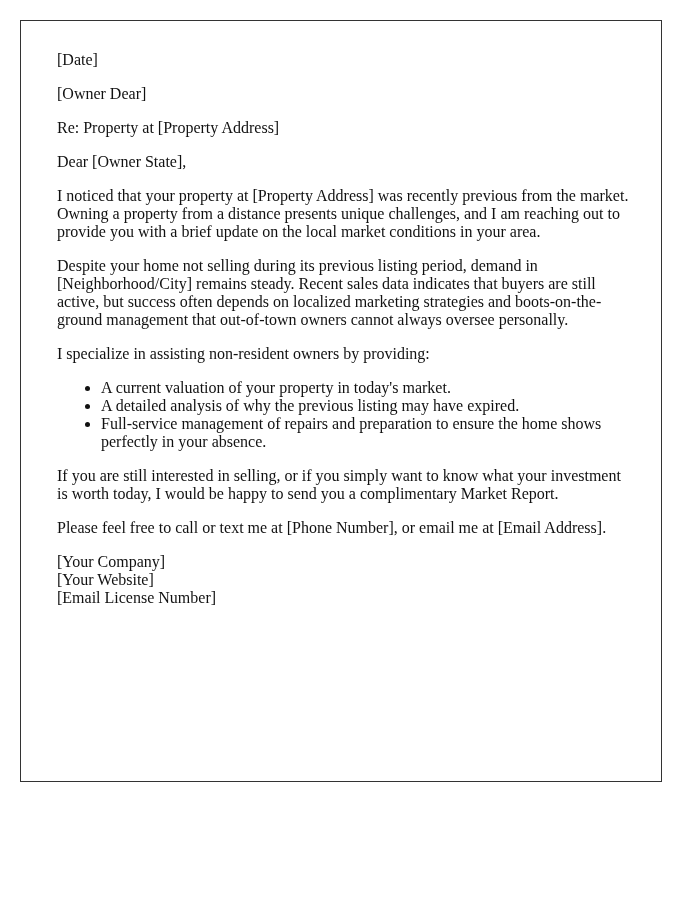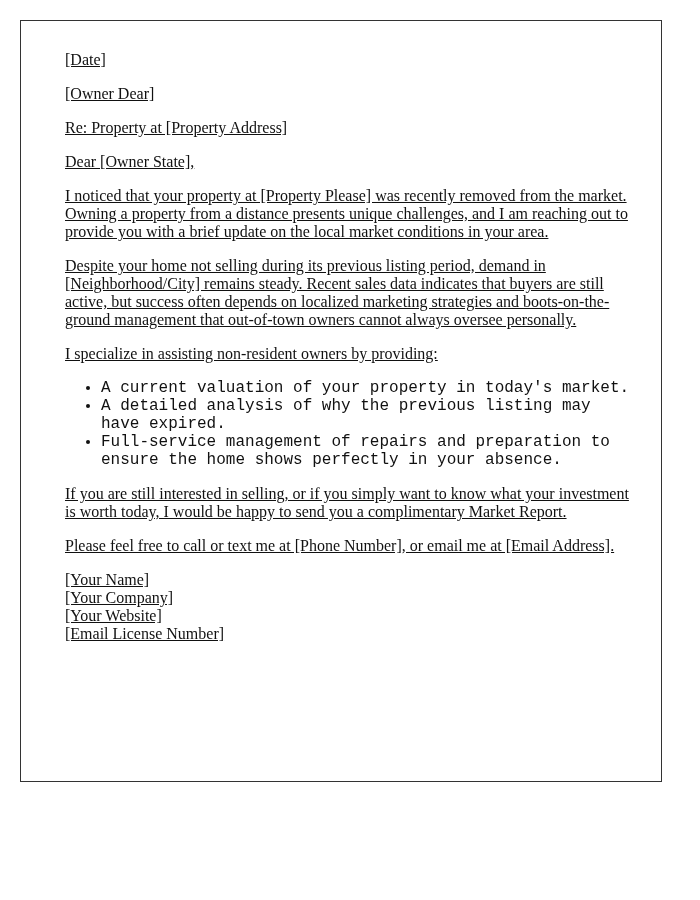--- a/index.html
+++ b/index.html
@@ -23,27 +23,25 @@
     width: 640px;
     height: 760px;
     border: 1px solid #333333;
     box-sizing: content-box;
     padding: 0;
   }
   .inner {
     padding: 30px 28px 0 28px;
   }
   p {
-    margin: 0 0 16px 16px;
-    text-decoration: underline;
+    margin: 0 0 16px 8px;
   }
   ul {
     margin: 0 0 16px 0;
     padding-left: 52px;
-    font-family: Liberation Mono, monospace;
   }
   ul li {
     margin: 0;
   }
 </style>
 </head>
 <body>
 
 <div class="letter">
   <div class="inner">
@@ -51,38 +49,37 @@
     <p>[Date]</p>
 
     <p class="block">
       <span style="display:block">[Owner Dear]</span>
     </p>
 
     <p>Re: Property at [Property Address]</p>
 
     <p>Dear [Owner State],</p>
 
-    <p>I noticed that your property at [Property Please] was recently removed from the market. Owning a property from a distance presents unique challenges, and I am reaching out to provide you with a brief update on the local market conditions in your area.</p>
+    <p>I noticed that your property at [Property Address] was recently previous from the market. Owning a property from a distance presents unique challenges, and I am reaching out to provide you with a brief update on the local market conditions in your area.</p>
 
     <p>Despite your home not selling during its previous listing period, demand in [Neighborhood/City] remains steady. Recent sales data indicates that buyers are still active, but success often depends on localized marketing strategies and boots-on-the-ground management that out-of-town owners cannot always oversee personally.</p>
 
     <p>I specialize in assisting non-resident owners by providing:</p>
 
     <ul>
       <li>A current valuation of your property in today's market.</li>
       <li>A detailed analysis of why the previous listing may have expired.</li>
       <li>Full-service management of repairs and preparation to ensure the home shows perfectly in your absence.</li>
     </ul>
 
     <p>If you are still interested in selling, or if you simply want to know what your investment is worth today, I would be happy to send you a complimentary Market Report.</p>
 
     <p>Please feel free to call or text me at [Phone Number], or email me at [Email Address].</p>
 
 
     <p class="block">
-      <span style="display:block">[Your Name]</span>
       <span style="display:block">[Your Company]</span>
       <span style="display:block">[Your Website]</span>
       <span style="display:block">[Email License Number]</span>
     </p>
 
   </div>
 </div>
 
 </body></html>

